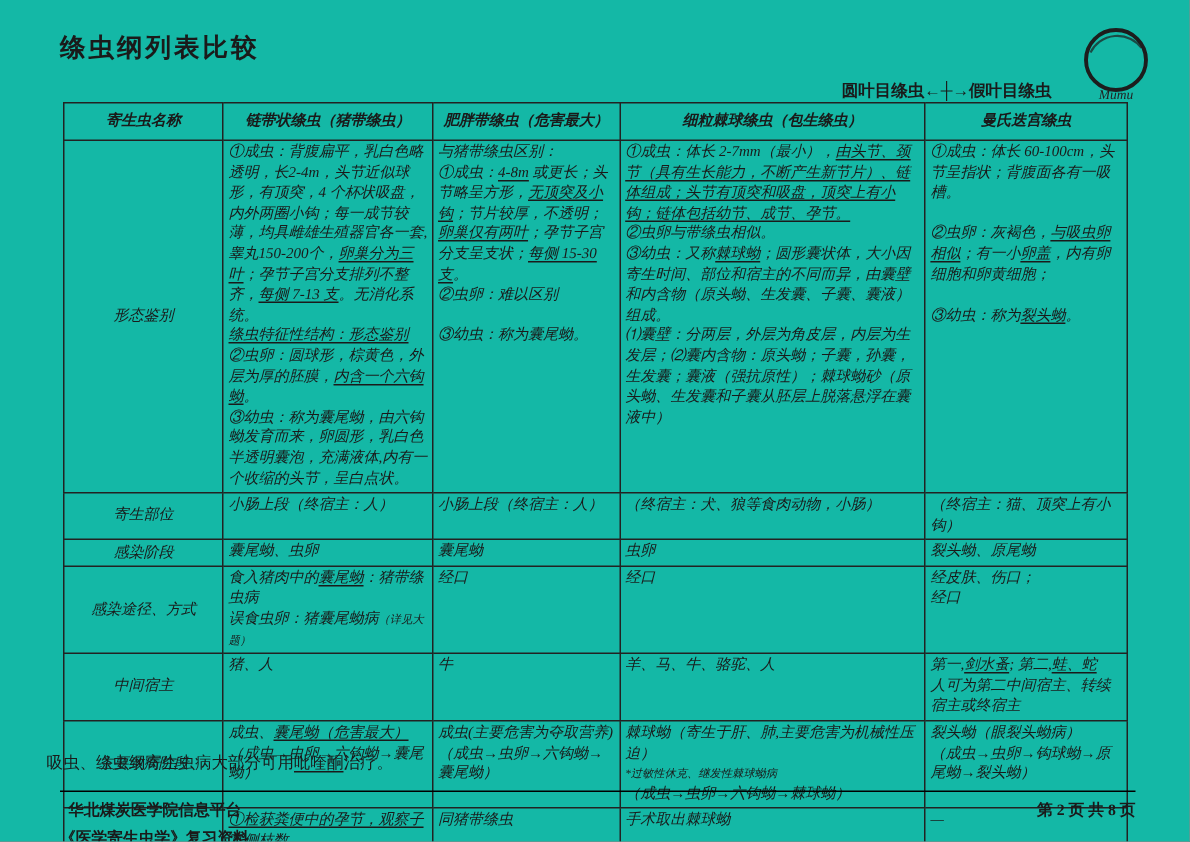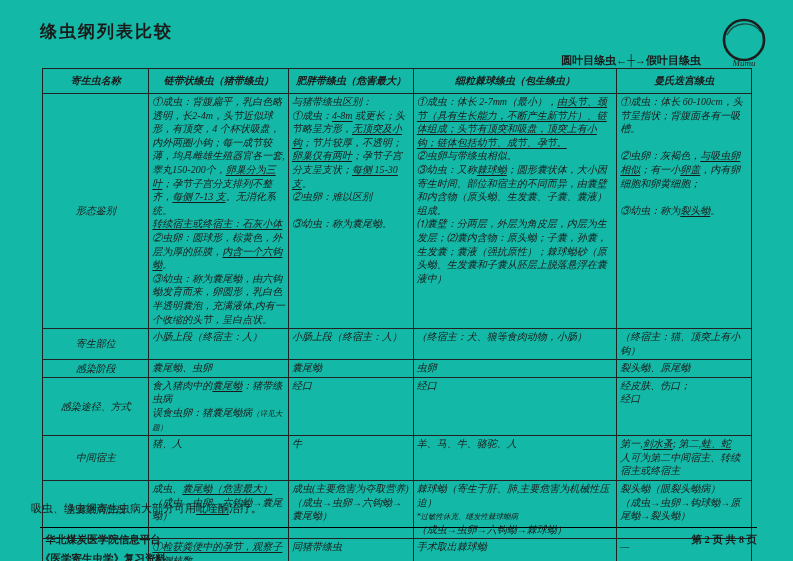--- a/index.html
+++ b/index.html
@@ -55,21 +55,21 @@
           <th>寄生虫名称</th>
           <th>链带状绦虫（猪带绦虫）</th>
           <th>肥胖带绦虫（危害最大）</th>
           <th>细粒棘球绦虫（包生绦虫）</th>
           <th>曼氏迭宫绦虫</th>
         </tr>
     </thead>
     <tbody>
         <tr>
           <th class="row-label">形态鉴别</th>
-          <td>①成虫：背腹扁平，乳白色略透明，长2-4m，头节近似球形，有顶突，4 个杯状吸盘，内外两圈小钩；每一成节较薄，均具雌雄生殖器官各一套,睾丸150-200个，<span class="u">卵巢分为三叶</span>；孕节子宫分支排列不整齐，<span class="u">每侧 7-13 支</span>。无消化系统。<br><span class="u">转续宿主或终宿主：石灰小体</span><br>②虫卵：圆球形，棕黄色，外层为厚的胚膜，<span class="u">内含一个六钩蚴</span>。<br>③幼虫：称为囊尾蚴，由六钩蚴发育而来，卵圆形，乳白色半透明囊泡，充满液体,内有一个收缩的头节，呈白点状。</td>
+          <td>①成虫：背腹扁平，乳白色略透明，长2-4m，头节近似球形，有顶突，4 个杯状吸盘，内外两圈小钩；每一成节较薄，均具雌雄生殖器官各一套,睾丸150-200个，<span class="u">卵巢分为三叶</span>；孕节子宫分支排列不整齐，<span class="u">每侧 7-13 支</span>。无消化系统。<br><span class="u">绦虫特征性结构：形态鉴别</span><br>②虫卵：圆球形，棕黄色，外层为厚的胚膜，<span class="u">内含一个六钩蚴</span>。<br>③幼虫：称为囊尾蚴，由六钩蚴发育而来，卵圆形，乳白色半透明囊泡，充满液体,内有一个收缩的头节，呈白点状。</td>
           <td>与猪带绦虫区别：<br>①成虫：<span class="u">4-8m</span> 或更长；头节略呈方形，<span class="u">无顶突及小钩</span>；节片较厚，不透明；<span class="u">卵巢仅有两叶</span>；孕节子宫分支呈支状；<span class="u">每侧 15-30 支</span>。<br>②虫卵：难以区别<br><br>③幼虫：称为囊尾蚴。</td>
           <td>①成虫：体长 2-7mm（最小），<span class="u">由头节、颈节（具有生长能力，不断产生新节片）、链体组成；头节有顶突和吸盘，顶突上有小钩；链体包括幼节、成节、孕节。</span><br>②虫卵与带绦虫相似。<br>③幼虫：又称<span class="u">棘球蚴</span>；圆形囊状体，大小因寄生时间、部位和宿主的不同而异，由囊壁和内含物（原头蚴、生发囊、子囊、囊液）组成。<br>⑴囊壁：分两层，外层为角皮层，内层为生发层；⑵囊内含物：原头蚴；子囊，孙囊，生发囊；囊液（强抗原性）；棘球蚴砂（原头蚴、生发囊和子囊从胚层上脱落悬浮在囊液中）</td>
           <td>①成虫：体长 60-100cm，头节呈指状；背腹面各有一吸槽。<br><br>②虫卵：灰褐色，<span class="u">与吸虫卵相似</span>；有一小<span class="u">卵盖</span>，内有卵细胞和卵黄细胞；<br><br>③幼虫：称为<span class="u">裂头蚴</span>。</td>
         </tr>
         <tr>
           <th class="row-label">寄生部位</th>
           <td>小肠上段（终宿主：人）</td>
           <td>小肠上段（终宿主：人）</td>
           <td>（终宿主：犬、狼等食肉动物，小肠）</td>
           <td>（终宿主：猫、顶突上有小钩）</td>

